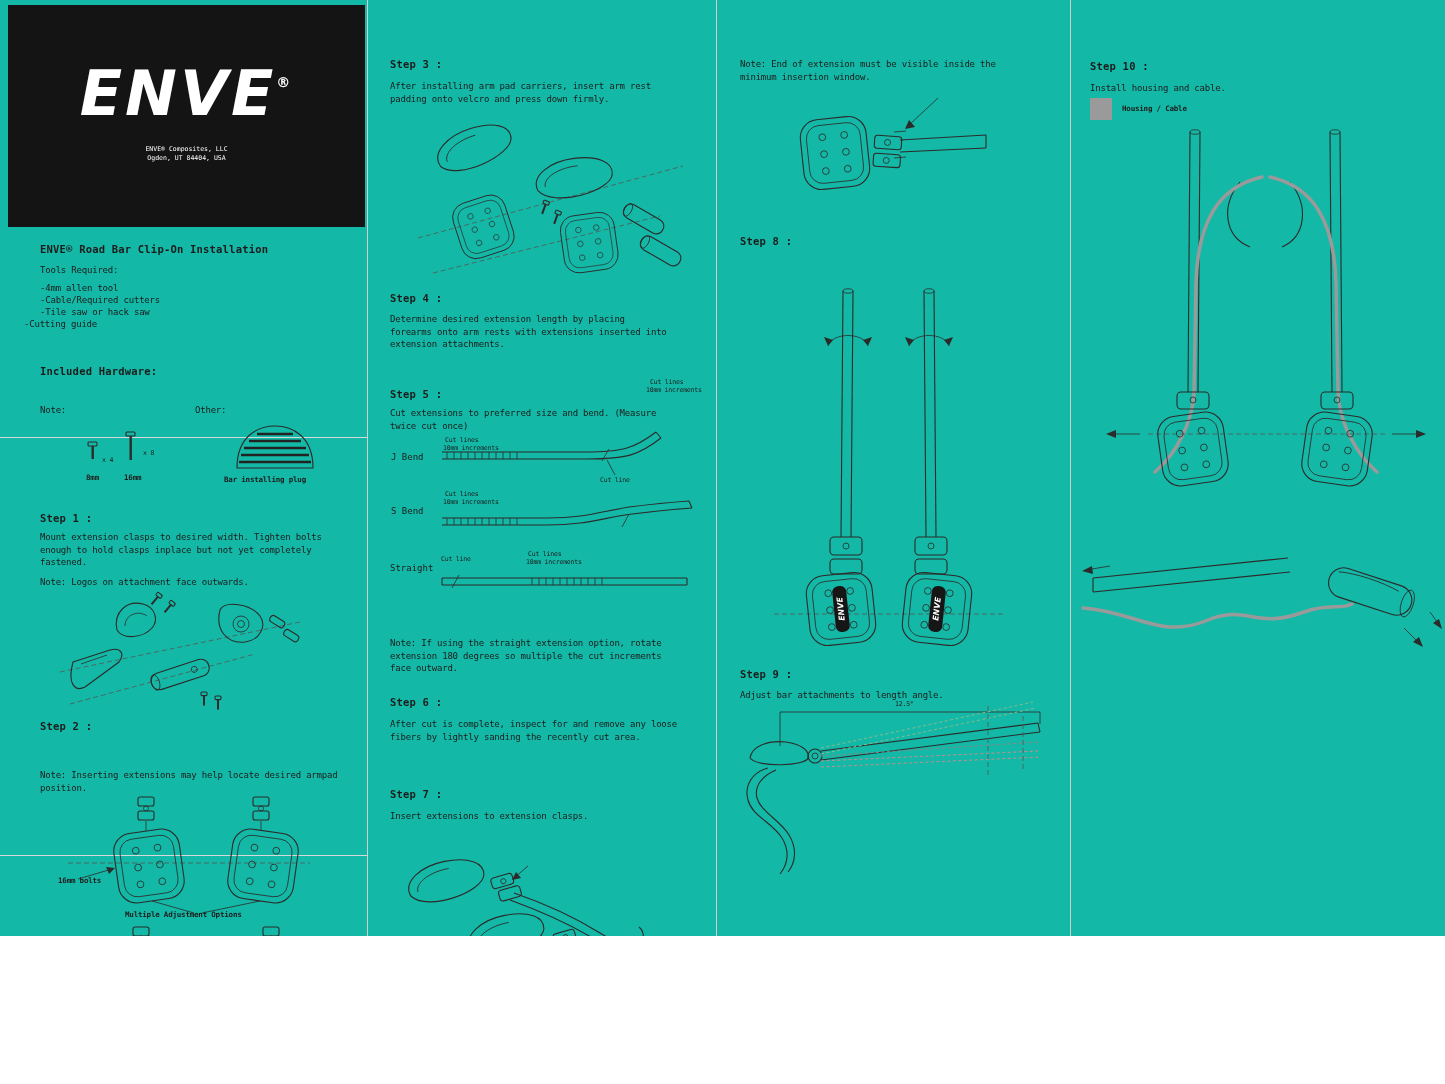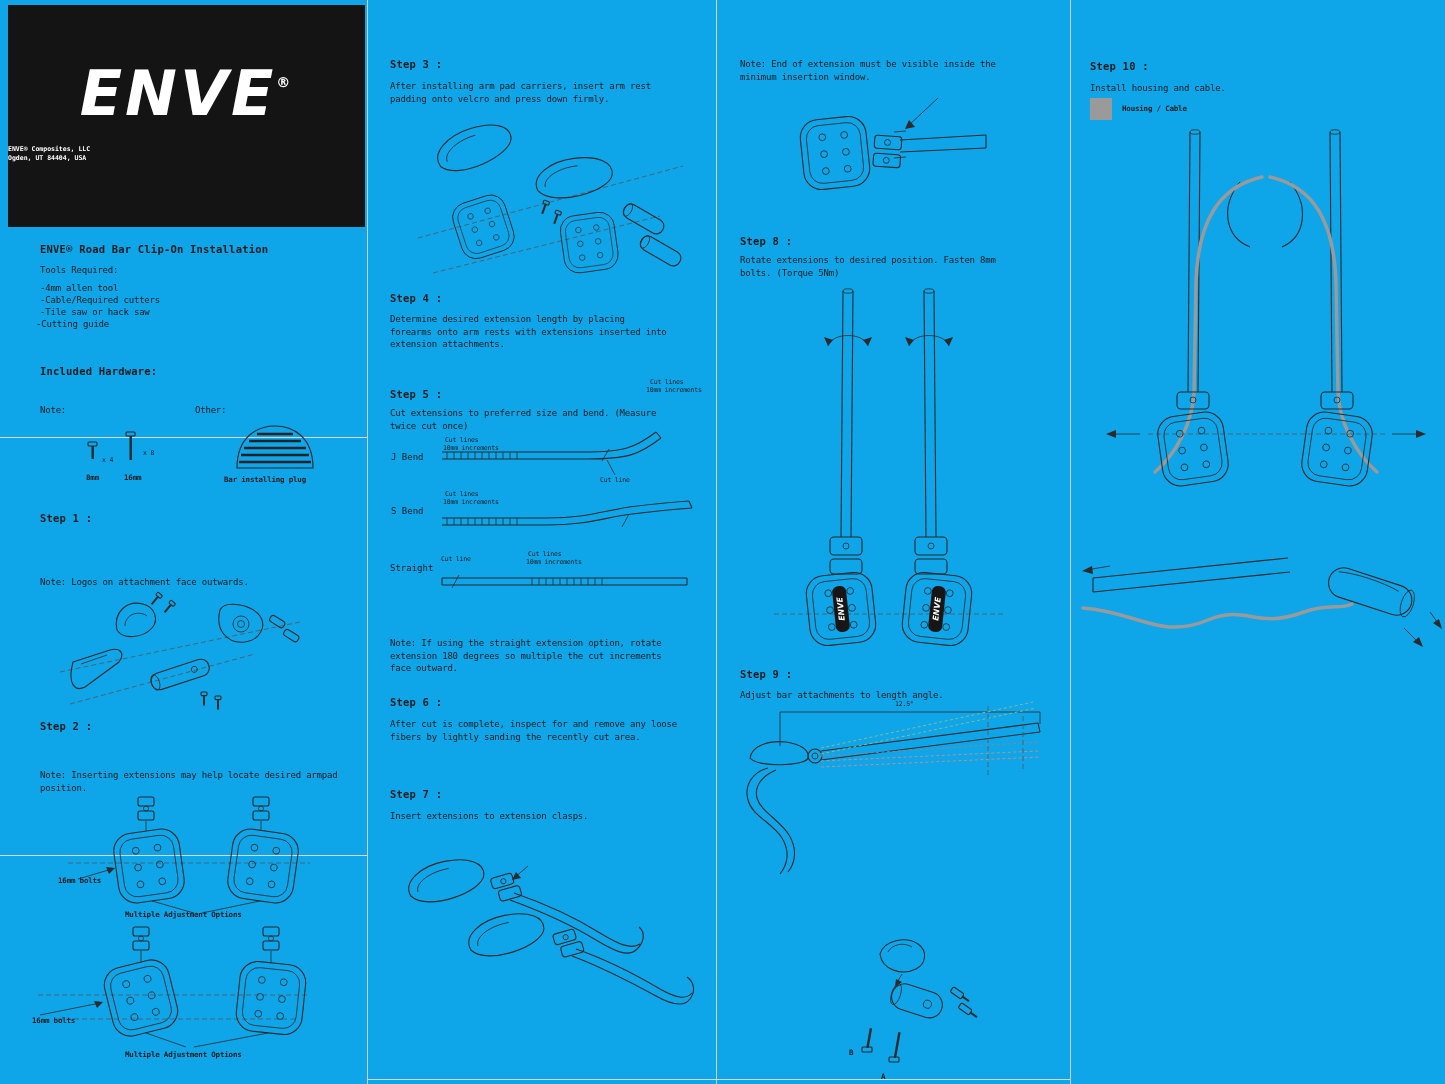--- a/index.html
+++ b/index.html
@@ -1,33 +1,33 @@
 <!DOCTYPE html>
 <html><head>
 <meta charset="utf-8">
 <style>
   * { margin:0; padding:0; box-sizing:border-box; }
   html,body { background:#ffffff; }
-  .page { position:relative; width:1445px; height:1084px; background:#0ea5e9;
+  .page { position:relative; width:1445px; height:936px; background:#14b8a6;
           font-family:"DejaVu Sans Mono", monospace; color:#1c1c1c; overflow:hidden; }
   .vline { position:absolute; top:0; bottom:0; width:1px; background:#cfcfcf; }
   .hline { position:absolute; height:1px; background:#d8d8d8; }
   .blk  { position:absolute; }
   .h    { font-size:10.5px; font-weight:bold; letter-spacing:.2px; }
   .b    { font-size:9px; line-height:12.5px; letter-spacing:-.2px; }
   .lbl  { font-size:9px; }
   .tiny { font-size:6.5px; line-height:7.5px; letter-spacing:-.2px; }
   .tinyb{ font-size:7.5px; font-weight:bold; letter-spacing:-.2px; }
   .logo-box { position:absolute; left:8px; top:5px; width:357px; height:222px; background:#141414; }
   .logo-word { position:absolute; left:0; right:0; top:52px; text-align:center; color:#fff;
                font-size:62px; font-weight:bold; font-style:italic; letter-spacing:3px;
                font-family:"DejaVu Sans", sans-serif; }
   .logo-reg { font-size:14px; vertical-align:28px; }
-  .logo-company { position:absolute; left:0; right:0; top:140px; text-align:left; color:#fff;
-                  font-size:6.5px; line-height:9px; font-weight:bold; }
+  .logo-company { position:absolute; left:0; right:0; top:140px; text-align:center; color:#fff;
+                  font-size:6.5px; line-height:9px; font-weight:normal; }
   svg.fig { position:absolute; overflow:visible; }
   .ln  { fill:none; stroke:#2b2b2b; stroke-width:1.1; }
   .lnt { fill:none; stroke:#2b2b2b; stroke-width:0.8; }
   .dash { fill:none; stroke:#555; stroke-width:0.8; stroke-dasharray:5 3; }
   .optdash { fill:none; stroke-width:1; stroke-dasharray:3 2.5; }
   .cable { fill:none; stroke-width:3.5; stroke-linecap:round; }
   .af { fill:#2b2b2b; stroke:none; }
   .patchtxt { fill:#fff; font:italic bold 8px "DejaVu Sans", sans-serif; }
 </style>
 </head>
@@ -83,21 +83,21 @@
       <div>ENVE® Composites, LLC</div>
       <div>Ogden, UT 84404, USA</div>
     </div>
   </div>
 
   <div class="blk h" style="left:40px;top:243px">ENVE® Road Bar Clip-On Installation</div>
   <div class="blk b" style="left:40px;top:264px">Tools Required:</div>
   <div class="blk b" style="left:40px;top:282px">-4mm allen tool</div>
   <div class="blk b" style="left:40px;top:294px">-Cable/Required cutters</div>
   <div class="blk b" style="left:40px;top:306px">-Tile saw or hack saw</div>
-  <div class="blk b" style="left:36px;top:318px">-Cutting guide</div>
+  <div class="blk b" style="left:24px;top:318px">-Cutting guide</div>
 
   <div class="blk h" style="left:40px;top:365px">Included Hardware:</div>
   <div class="blk b" style="left:40px;top:404px">Note:</div>
   <div class="blk b" style="left:195px;top:404px">Other:</div>
 
   <svg class="fig" style="left:82px;top:430px" width="90" height="42" viewBox="0 0 90 42">
     <rect class="ln" x="6" y="12" width="9" height="4" rx="1"></rect>
       <rect class="af" x="9.5" y="16" width="2.4" height="13"></rect>
     <rect class="ln" x="44" y="2" width="9" height="4" rx="1"></rect>
       <rect class="af" x="47.5" y="6" width="2.4" height="24"></rect>
@@ -111,20 +111,21 @@
     <path class="ln" d="M9,50 C9,18 30,8 47,8 C64,8 85,18 85,50 Z"></path>
     <line x1="11" y1="44" x2="83" y2="44" stroke="#222" stroke-width="2.4"></line>
     <line x1="13" y1="37" x2="81" y2="37" stroke="#222" stroke-width="2.4"></line>
     <line x1="16" y1="30" x2="78" y2="30" stroke="#222" stroke-width="2.4"></line>
     <line x1="21" y1="23" x2="73" y2="23" stroke="#222" stroke-width="2.4"></line>
     <line x1="29" y1="16" x2="65" y2="16" stroke="#222" stroke-width="2.4"></line>
   </svg>
   <div class="blk tinyb" style="left:224px;top:475px">Bar installing plug</div>
 
   <div class="blk h" style="left:40px;top:512px">Step 1 :</div>
+  <div class="blk b" style="left:40px;top:531px;width:300px">Mount extension clasps to desired width. Tighten bolts enough to hold clasps inplace but not yet completely fastened.</div>
   <div class="blk b" style="left:40px;top:576px;width:300px">Note: Logos on attachment face outwards.</div>
 
   <svg class="fig" style="left:55px;top:592px" width="250" height="128" viewBox="0 0 250 128">
     <line class="dash" x1="5" y1="80" x2="245" y2="30"></line>
     <line class="dash" x1="15" y1="112" x2="200" y2="62"></line>
     <path class="ln" d="M62,38 C58,20 72,8 88,12 C100,15 104,28 97,36 C88,46 68,48 62,38 Z"></path>
     <path class="lnt" d="M70,34 C70,22 84,18 92,24"></path>
     <use href="#boltv" transform="translate(103,0) rotate(40)"></use>
     <use href="#boltv" transform="translate(116,8) rotate(40)"></use>
     <path class="ln" d="M165,18 C160,38 172,52 190,50 C205,48 212,34 205,24 C196,12 170,8 165,18 Z"></path>
@@ -323,21 +324,20 @@
     <line class="ln" x1="112" y1="50" x2="198" y2="45"></line>
     <line class="ln" x1="112" y1="62" x2="198" y2="58"></line>
     <line class="ln" x1="198" y1="45" x2="198" y2="58"></line>
     <line class="lnt" x1="106" y1="42" x2="118" y2="41"></line>
     <line class="lnt" x1="106" y1="68" x2="118" y2="67"></line>
     <line class="lnt" x1="150" y1="8" x2="120" y2="36"></line>
     <polygon class="af" points="117,39 127,37 121,30"></polygon>
   </svg>
 
   <div class="blk h" style="left:740px;top:235px">Step 8 :</div>
-  <div class="blk b" style="left:740px;top:254px;width:290px">Rotate extensions to desired position. Fasten 8mm bolts. (Torque 5Nm)</div>
 
   <svg class="fig" style="left:752px;top:282px" width="275" height="380" viewBox="0 0 275 380">
     <ellipse class="lnt" cx="96" cy="9" rx="5" ry="2.2"></ellipse>
     <line class="ln" x1="91" y1="9" x2="89" y2="255"></line>
     <line class="ln" x1="101" y1="9" x2="99" y2="255"></line>
     <ellipse class="lnt" cx="177" cy="9" rx="5" ry="2.2"></ellipse>
     <line class="ln" x1="172" y1="9" x2="174" y2="255"></line>
     <line class="ln" x1="182" y1="9" x2="184" y2="255"></line>
     <path class="lnt" d="M76,64 C80,50 112,50 116,64"></path>
     <polygon class="af" points="76,64 72,55 81,58"></polygon>

